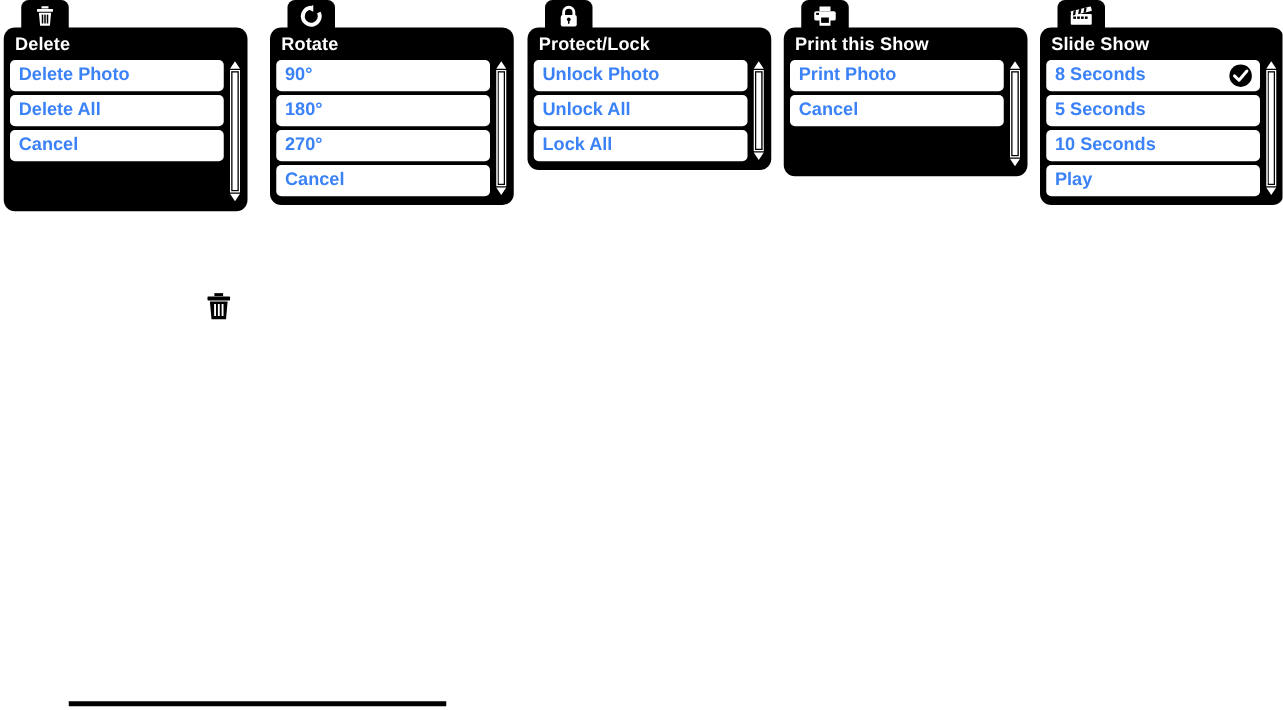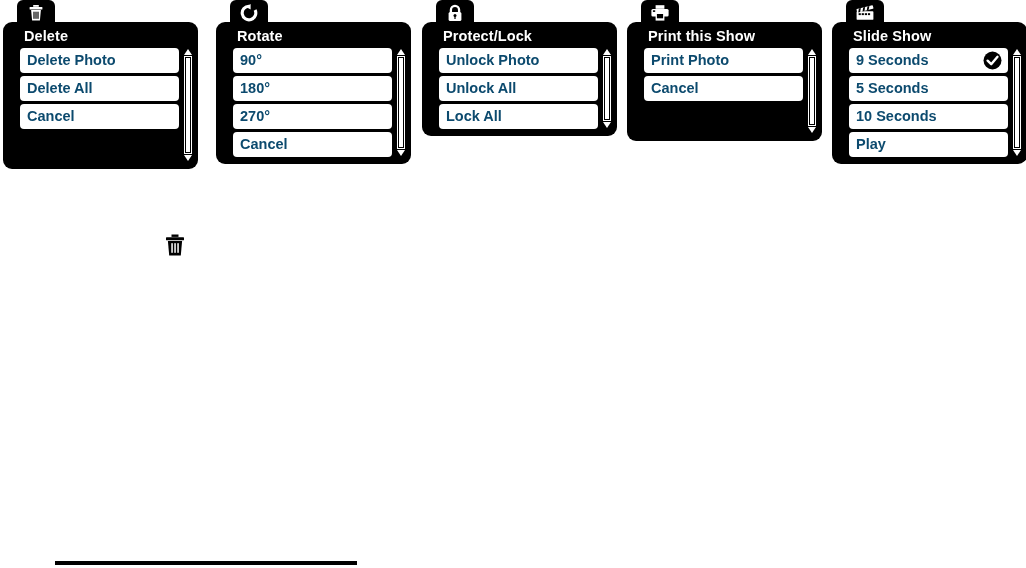--- a/index.html
+++ b/index.html
@@ -37,21 +37,21 @@
   }
   .panel-tab svg { display: block; }
 
   .panel-body {
     position: absolute;
     top: 22px;
     left: 0;
     width: 100%;
     background: #000000;
     border-radius: 9px;
-    padding: 4px 5px 7px 17px;
+    padding: 4px 5px 7px 5px;
     box-sizing: border-box;
     z-index: 1;
   }
 
   .panel-title {
     color: #ffffff;
     font-size: 14.5px;
     font-weight: bold;
     line-height: 20px;
     padding: 0 0 2px 4px;
@@ -63,21 +63,21 @@
   .panel-inner {
     display: flex;
     align-items: stretch;
   }
   .rows {
     flex: 1 1 auto;
     min-width: 0;
   }
   .row {
     background: #ffffff;
-    color: #0c4a6e;
+    color: #3b82f6;
     font-size: 14.5px;
     font-weight: bold;
     line-height: 21px;
     height: 21px;
     border-radius: 4px;
     padding: 2px 6px 2px 7px;
     margin-bottom: 3px;
     white-space: nowrap;
     position: relative;
     display: flex;
@@ -304,21 +304,21 @@
               <path d="M14 3.1 L16 3.1 L14.4 6.7 L12.4 6.7 Z" fill="#000"></path>
             </g>
           </svg>
         </span>
       </div>
       <div class="panel-body">
         <div class="panel-title">Slide Show</div>
         <div class="panel-inner">
           <div class="rows">
             <div class="row">
-              <span class="row-label">9 Seconds</span>
+              <span class="row-label">8 Seconds</span>
               <span class="check">
                 <svg width="19" height="19" viewBox="0 0 19 19" aria-hidden="true">
                   <circle cx="9.5" cy="9.5" r="9" fill="#000"></circle>
                   <path d="M4.6 9.7 L8.2 13.2 L14.5 5.8" fill="none" stroke="#fff" stroke-width="2.4" stroke-linecap="round" stroke-linejoin="round"></path>
                 </svg>
               </span>
             </div>
             <div class="row">
               <span class="row-label">5 Seconds</span>
             </div>

